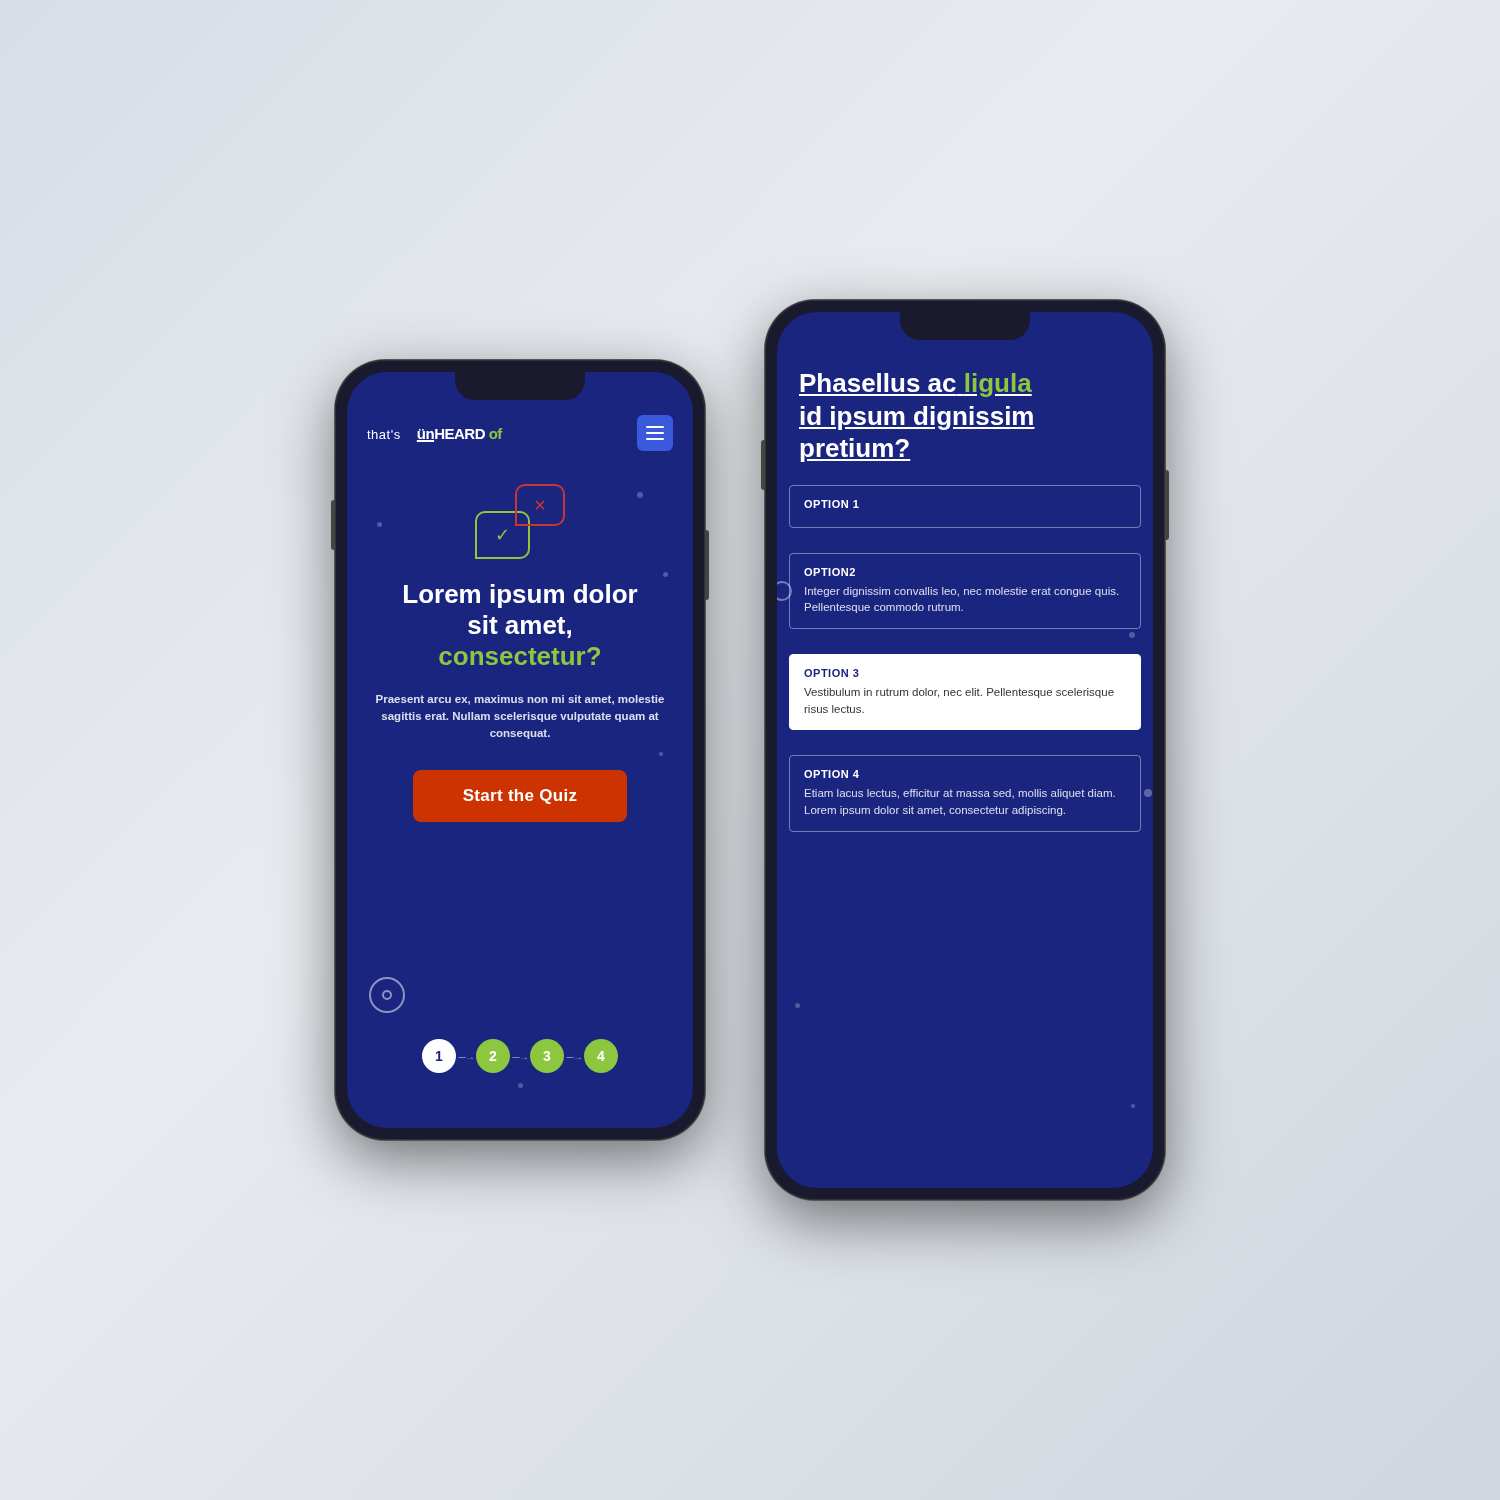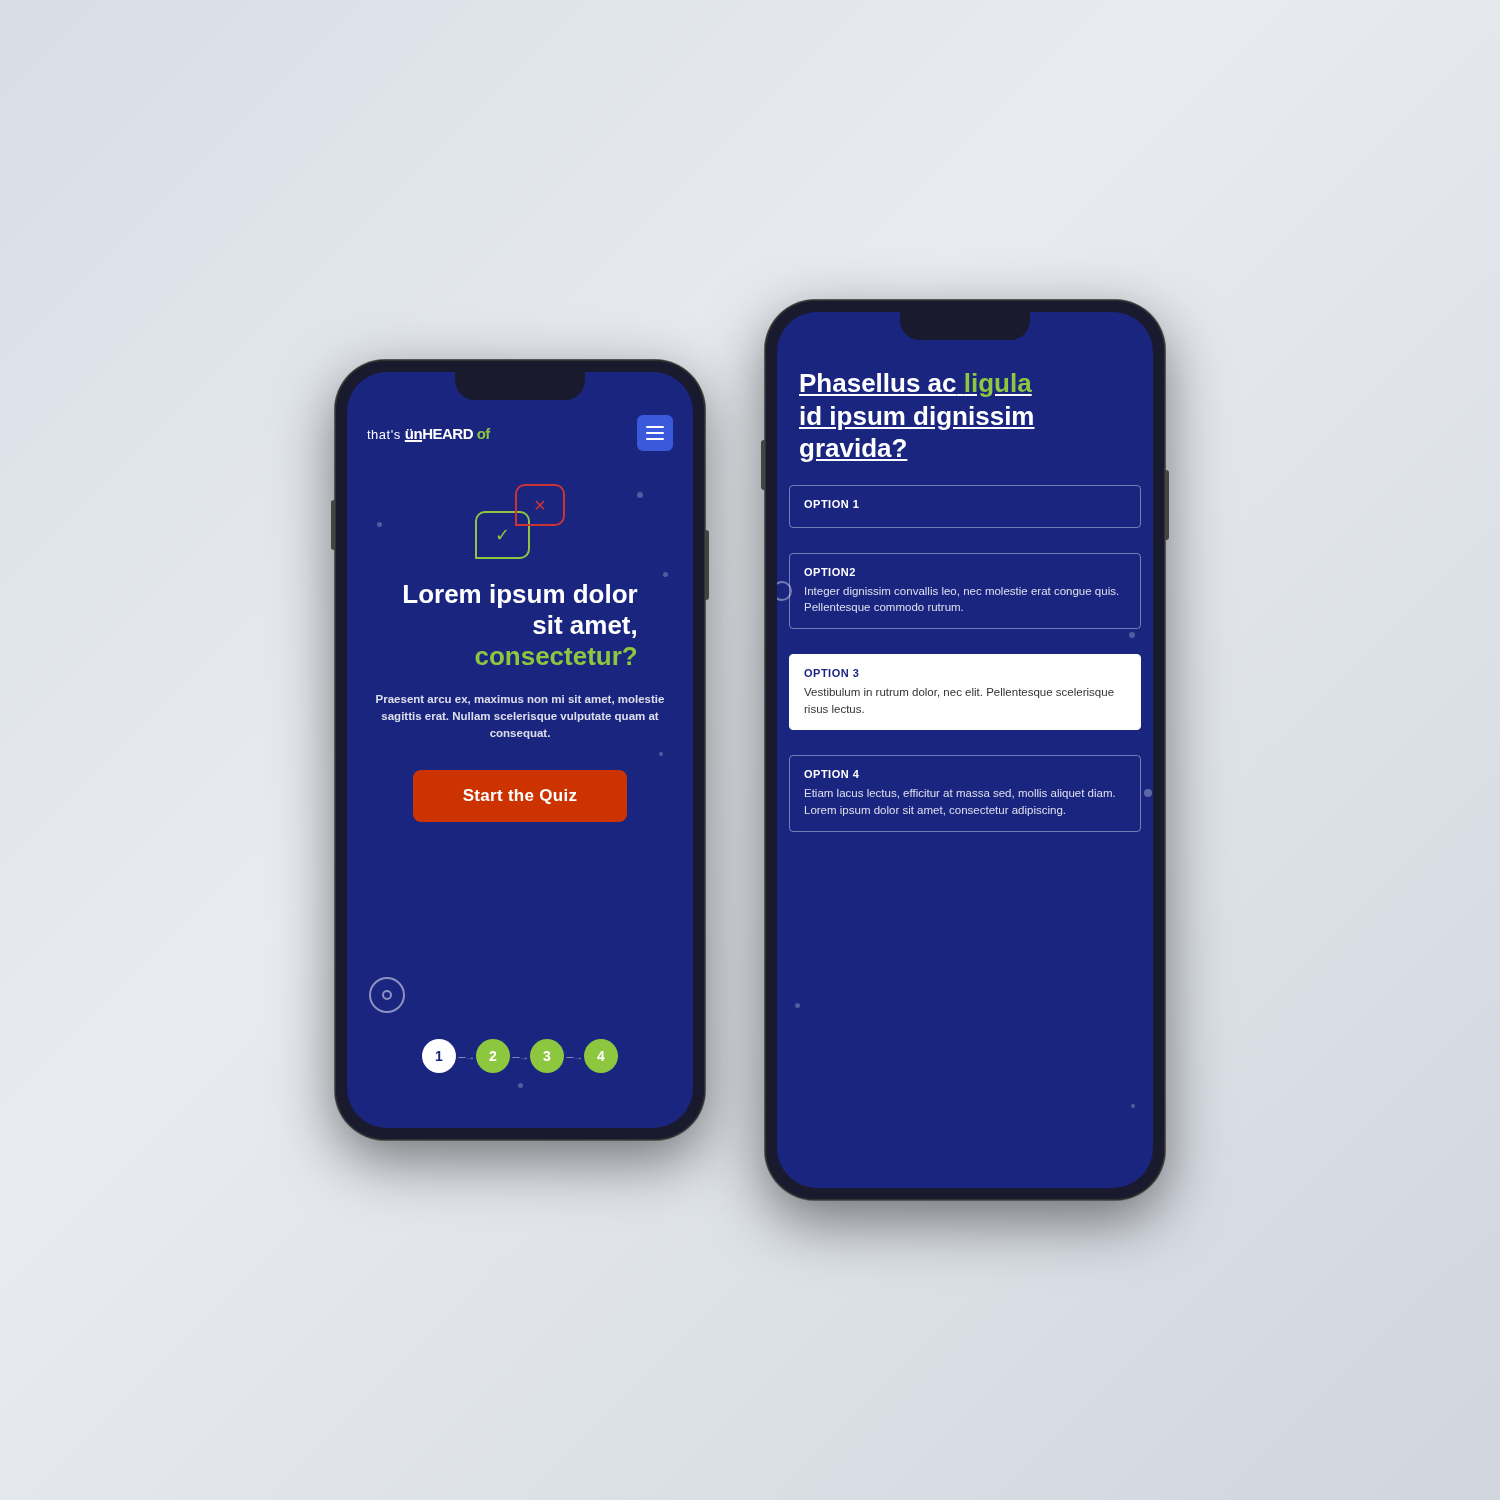--- a/index.html
+++ b/index.html
@@ -99,20 +99,21 @@
     .logo-text {
       font-size: 13px;
       color: white;
       font-weight: 400;
       letter-spacing: 0.5px;
     }
     .logo-text .brand {
       font-weight: 900;
       font-size: 15px;
       letter-spacing: -0.5px;
+      margin-left: 12px;
     }
     .logo-text .un {
       text-decoration: underline;
       text-decoration-thickness: 2px;
     }
 
     .menu-icon {
       width: 36px;
       height: 36px;
       background: #3a5adb;
@@ -169,21 +170,21 @@
       align-items: center;
       justify-content: center;
     }
     .x-icon {
       color: #cc3333;
       font-size: 16px;
     }
 
     .phone1-title {
       margin-top: 20px;
-      text-align: right;
+      text-align: center;
       padding: 0 20px;
       color: white;
       font-size: 26px;
       font-weight: 900;
       line-height: 1.2;
     }
     .phone1-title .green-word {
       color: #8dc63f;
     }
 
@@ -446,21 +447,21 @@
       <div class="dot" style="width:6px;height:6px;top:320px;right:18px;"></div>
       <div class="dot" style="width:5px;height:5px;bottom:180px;left:18px;"></div>
       <div class="dot" style="width:4px;height:4px;bottom:80px;right:18px;"></div>
 
       <div class="phone2-content">
 
         <div class="phone2-question">
           <span>Phasellus ac</span>
           <span class="green-highlight">ligula</span><br>
           <span>id ipsum dignissim</span><br>
-          <span>gravida?</span>
+          <span>pretium?</span>
         </div>
 
         <div class="options-list">
 
           <div class="option-card">
             <div class="option-label">OPTION 1</div>
           </div>
 
           <div class="option-card" style="position:relative;">
             <div class="side-radio"></div>

